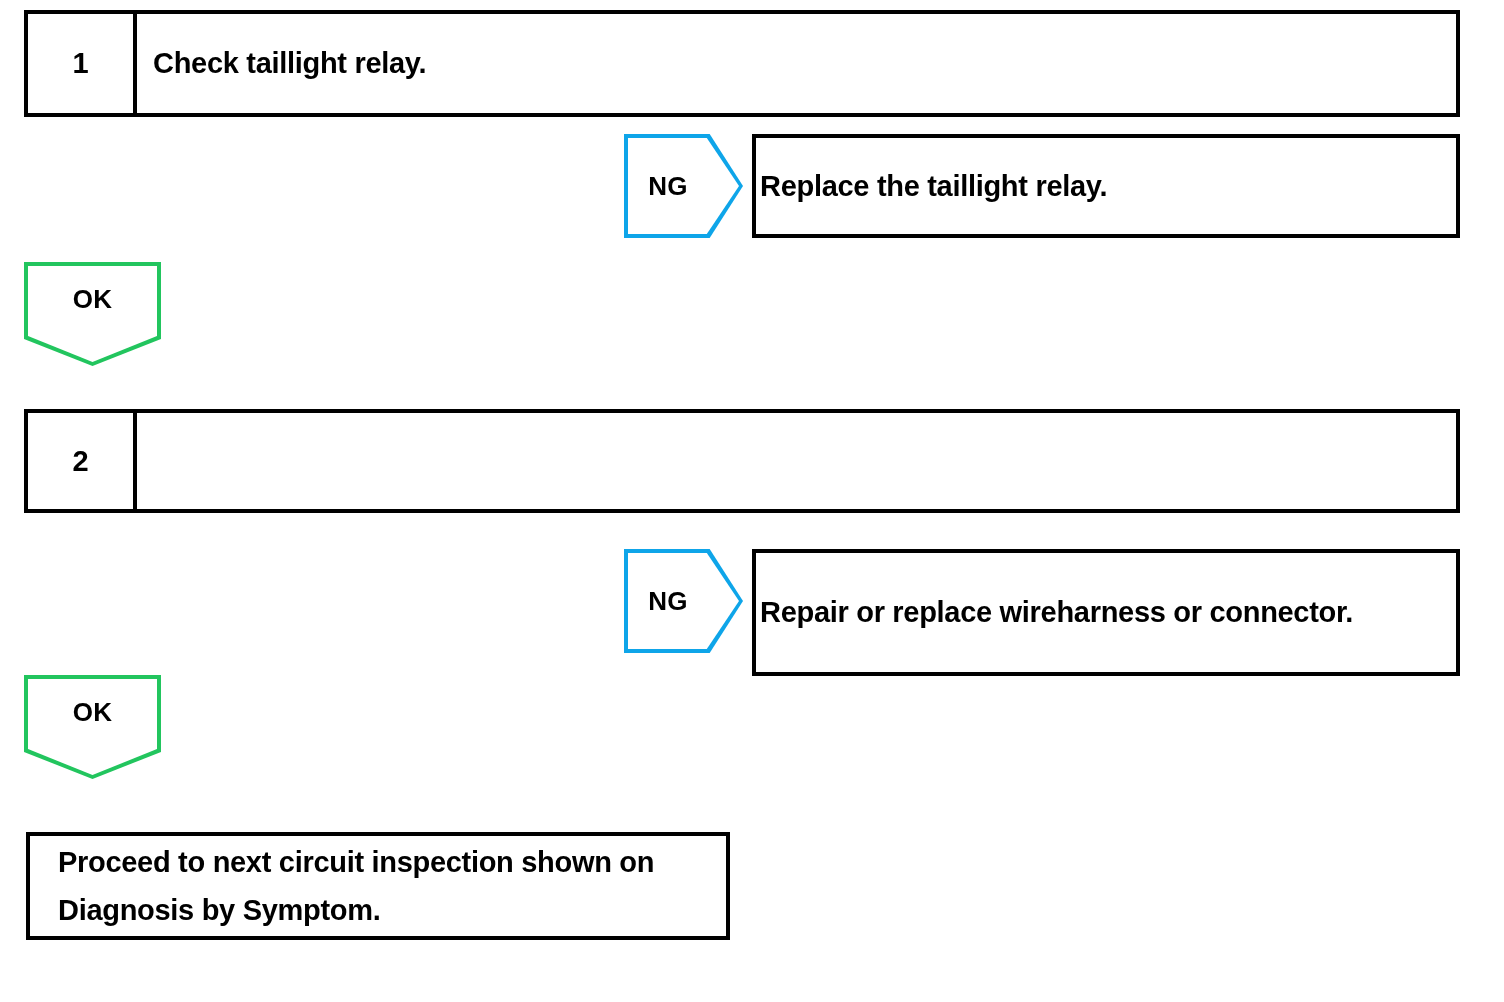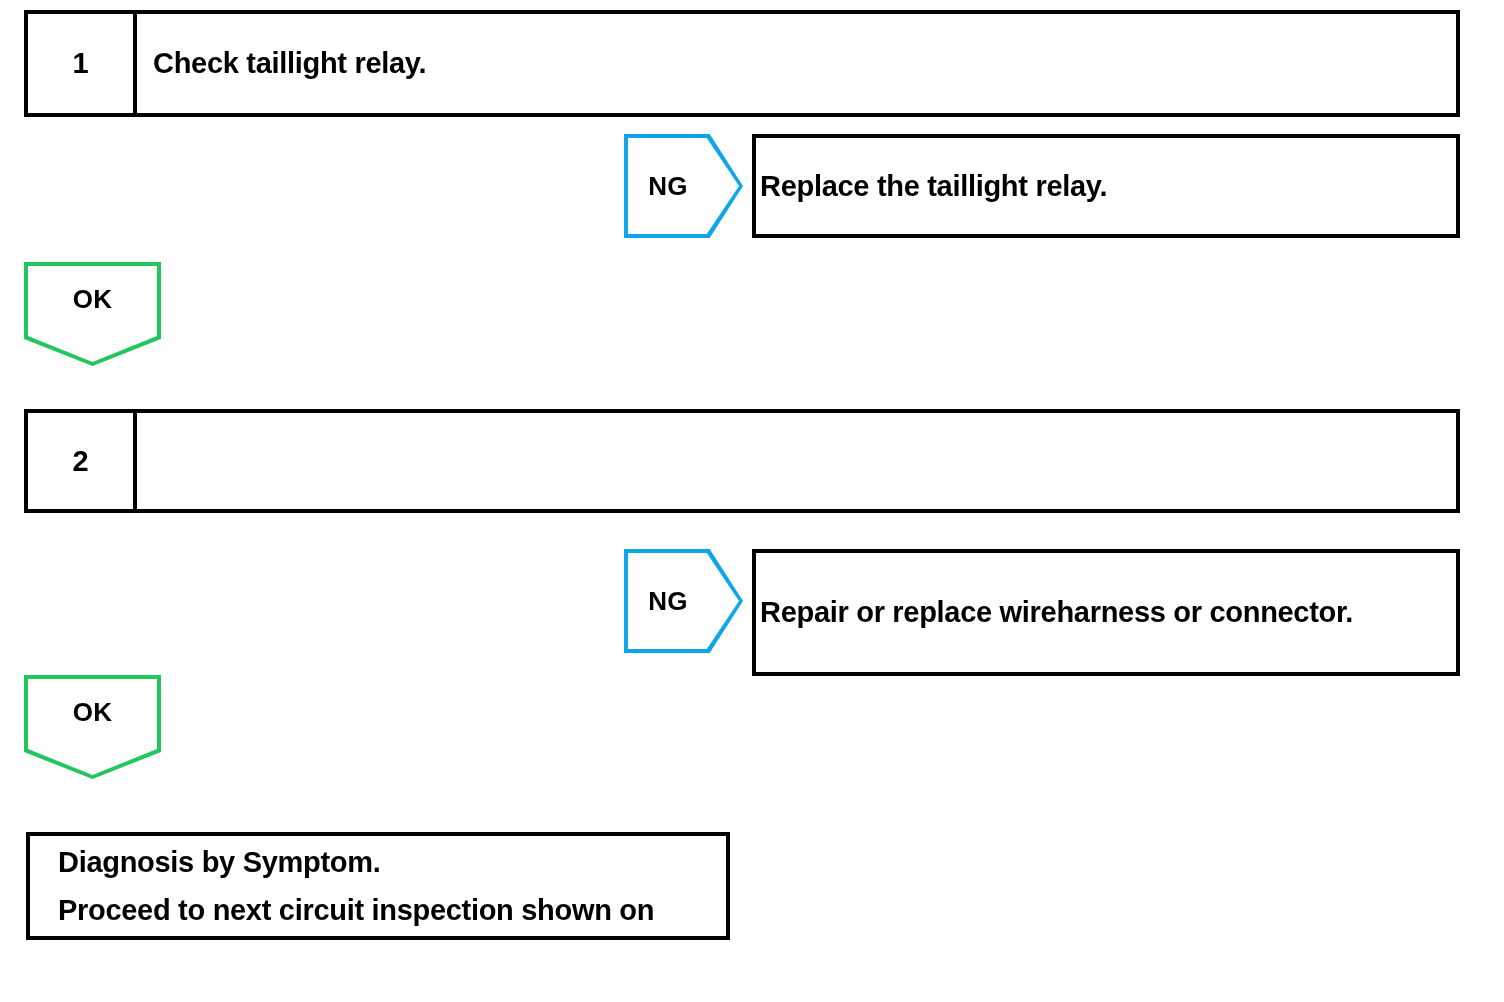--- a/index.html
+++ b/index.html
@@ -184,18 +184,18 @@
     <span>Repair or replace wireharness or connector.</span>
   </div>
 
   <div class="ok-arrow" style="left:24px; top:675px;">
     <div class="inner"></div>
     <div class="lbl">OK</div>
   </div>
 
   <div class="result-box two-line" style="left:26px; top:832px; width:704px; height:108px;">
     <span>
+      <span class="txt-line">Proceed to next circuit inspection shown on</span>
       <span class="txt-line">Diagnosis by Symptom.</span>
-      <span class="txt-line">Proceed to next circuit inspection shown on</span>
     </span>
   </div>
 
 </div>
 
 </body></html>

